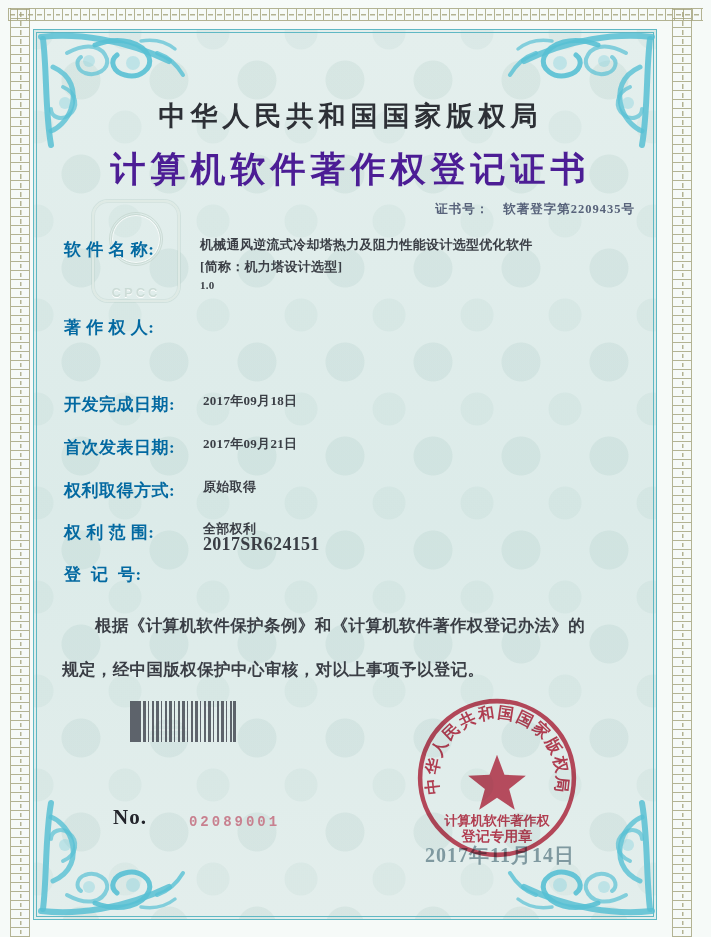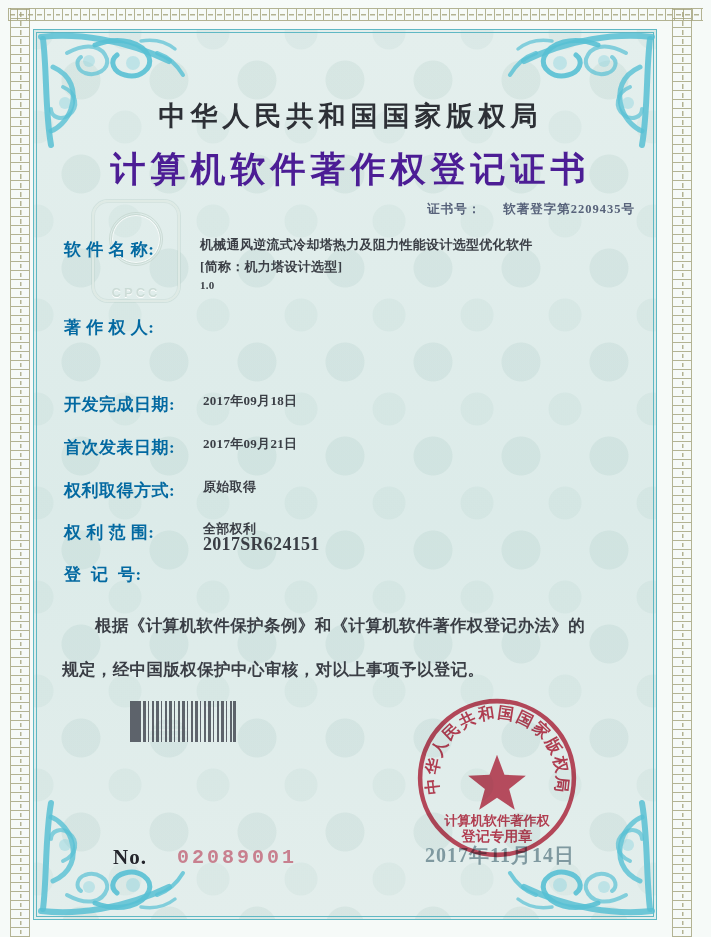--- a/index.html
+++ b/index.html
@@ -112,25 +112,25 @@
   
   .seal{
     position:absolute;left:411px;top:692px;width:172px;height:172px;z-index:3;
     mix-blend-mode:multiply;opacity:.95;
   }
   .seal text{font-family:"Liberation Serif","DejaVu Serif",serif;font-weight:700;}
   .seal-date{
     position:absolute;left:409px;top:842px;width:182px;text-align:center;z-index:2;
     font-size:20px;font-weight:700;color:#7f99a0;letter-spacing:1px;
   }
-  .serial{position:absolute;left:113px;top:845px;z-index:2;display:flex;align-items:center;}
+  .serial{position:absolute;left:113px;top:805px;z-index:2;display:flex;align-items:flex-end;gap:19px;}
   .serial .no{font-size:21px;font-weight:700;color:#23242b;letter-spacing:1px;}
   .serial .num{
-    margin-left:30px;font-family:"Liberation Mono","DejaVu Sans Mono",monospace;
-    font-size:20px;font-weight:700;color:#c8808f;letter-spacing:3px;
+    margin-left:23px;font-family:"Liberation Mono","DejaVu Sans Mono",monospace;
+    font-size:14px;font-weight:700;color:#c8808f;letter-spacing:3px;
   }
 </style>
 </head>
 <body>
 
 <div class="page">
 
   <div class="meander-h m-top"></div>
   <div class="meander-v m-left"></div>
   <div class="meander-v m-right"></div>
@@ -206,21 +206,21 @@
     </g>
   </svg>
 
   <div class="emboss">
     <div class="ring"></div>
     <div class="cpcc">CPCC</div>
   </div>
 
   <div class="authority">中华人民共和国国家版权局</div>
   <div class="cert-title">计算机软件著作权登记证书</div>
-  <div class="certno"><span style="margin:12px">证书号：</span><span>软著登字第2209435号</span></div>
+  <div class="certno"><span style="margin:4px">证书号：</span><span>软著登字第2209435号</span></div>
 
   <div class="flabel" style="top:238px">软 件 名 称:</div>
   <div class="fvalue" style="top:236px">机械通风逆流式冷却塔热力及阻力性能设计选型优化软件</div>
   <div class="fvalue" style="top:258px">[简称：机力塔设计选型]</div>
   <div class="fvalue" style="top:279px;font-size:11px">1.0</div>
 
   <div class="flabel" style="top:316px">著 作 权 人:</div>
 
   <div class="flabel" style="top:393px">开发完成日期:</div>
   <div class="fvalue" style="top:392px;left:203px">2017年09月18日</div>

